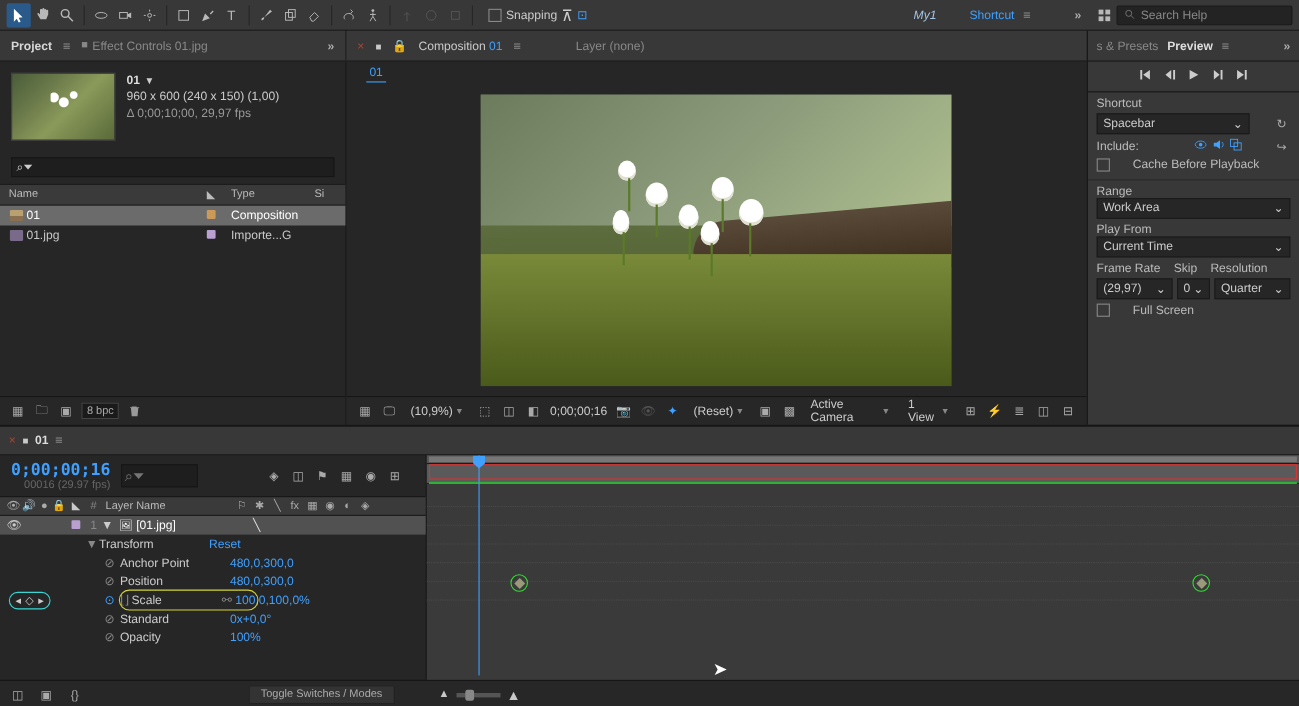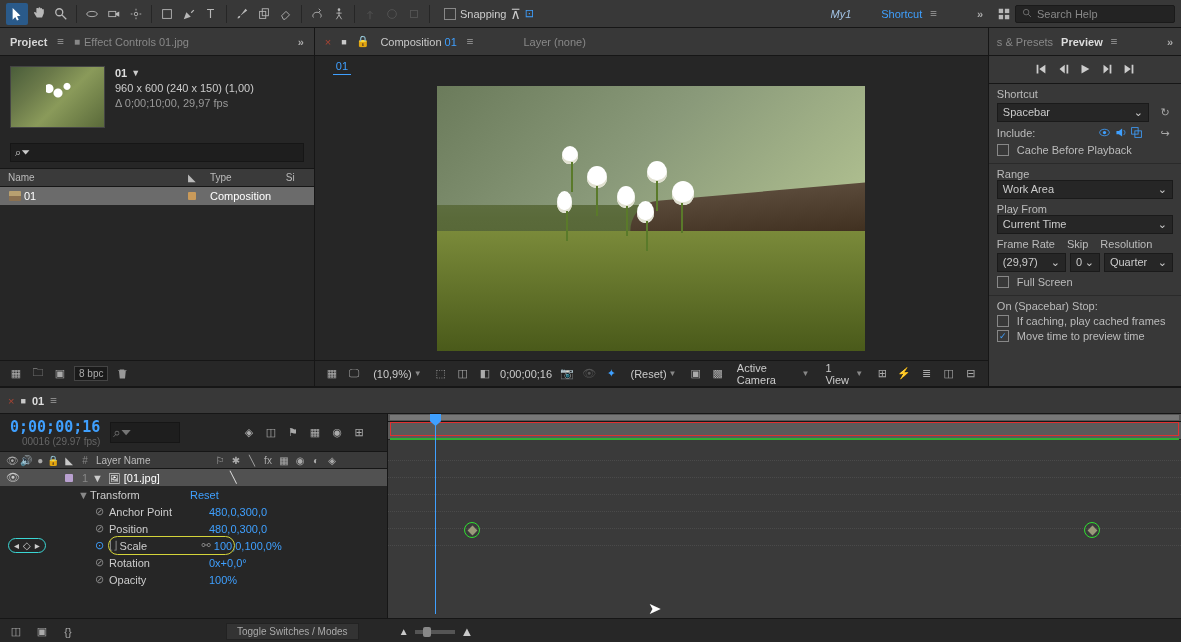--- a/index.html
+++ b/index.html
@@ -58,21 +58,21 @@
 .mini-icon { width: 16px; height: 16px; display:inline-flex; align-items:center; justify-content:center; color:#aaa;}
 .dd { display:flex; align-items:center; gap:2px; padding: 0 4px;}
 .dd .caret { font-size:8px; color:#888;}
 .right { width: 200px; background: #383838; display: flex; flex-direction: column; border-left: 1px solid #161616; }
 .r-tabs { height: 28px; display:flex; align-items:center; padding:0 8px; border-bottom:1px solid #161616; gap:8px;}
 .r-tabs .dim { color:#888;}
 .r-tabs .act { color:#ddd; font-weight:600;}
 .play-ctrl { height:28px; display:flex; align-items:center; justify-content:center; gap:8px; border-bottom:1px solid #161616;}
 .play-ctrl svg { width:14px; height:14px; fill:#ccc;}
 .r-section { padding: 4px 8px; font-size:11px; color:#bbb;}
-.r-field { display:flex; align-items:center; gap:8px; margin:3px 0;}
+.r-field { display:flex; align-items:center; gap:21px; margin:3px 0;}
 .r-select { background:#262626; border:1px solid #1a1a1a; color:#ccc; padding:2px 5px; font-size:11px; flex:1; display:flex; justify-content:space-between;}
 .r-cb { width:12px; height:12px; border:1px solid #888; display:inline-flex; align-items:center; justify-content:center; font-size:9px; color:#3fa0ff;}
 .r-icons-row { display:flex; gap:3px; margin-left:auto;}
 .r-icons-row svg { width:13px; height:13px; fill:#3fa0ff;}
 .triple { display:flex; gap:4px;}
 .triple .r-select { flex:1; min-width:0;}
 .timeline { height: 256px; background: #262626; border-top: 2px solid #161616; }
 .tl-tabs { height:26px; background:#383838; display:flex; align-items:center; padding:0 8px; border-bottom:1px solid #161616; gap:6px;}
 .tl-main { display:flex; height: 204px;}
 .tl-left { width:388px; border-right:1px solid #161616;}
@@ -284,20 +284,28 @@
     </div>
     <div id="proj-rows">
         <div class="proj-row sel">
           <span class="icn">
             <span class="comp-icon"></span>
           </span>
           <span class="nm">01</span>
           <span class="tg"><span class="color-tag" style="background:#c99a5a"></span></span>
           <span>Composition</span>
         </div>
+        <div class="proj-row">
+          <span class="icn">
+            <span class="folder-icon"></span>
+          </span>
+          <span class="nm">01.jpg</span>
+          <span class="tg"><span class="color-tag" style="background:#b9a0d0"></span></span>
+          <span>Importe...G</span>
+        </div>
       </div>
     <div class="proj-bottom">
       <span class="mini-icon">▦</span>
       <span class="mini-icon">🗀</span>
       <span class="mini-icon">▣</span>
       <span class="bpc">8 bpc</span>
       <span class="mini-icon">
           <svg viewBox="0 0 16 16" width="12" height="12">
             <path d="M5 3V2h6v1h3v1h-1l-1 10H5L4 4H3V3z" fill="#999"></path>
           </svg>
@@ -454,31 +462,20 @@
         <div class="r-select">
             <span>Quarter</span>
             <span>⌄</span>
           </div>
       </div>
       <div class="r-field" style="margin-top:4px;">
         <span class="r-cb"></span>
         <span>Full Screen</span>
       </div>
     </div>
-    <div class="r-section" style="border-top:1px solid #2a2a2a;">
-      <div>On (Spacebar) Stop:</div>
-      <div class="r-field">
-        <span class="r-cb"></span>
-        <span>If caching, play cached frames</span>
-      </div>
-      <div class="r-field">
-        <span class="r-cb">✓</span>
-        <span>Move time to preview time</span>
-      </div>
-    </div>
   </div>
 </div>
 
 <div class="timeline">
   <div class="tl-tabs">
     <span style="color:#a43">×</span>
     <span style="font-size:9px">■</span>
     <span style="color:#ddd; font-weight:600;">01</span>
     <span class="menu-eq">≡</span>
   </div>
@@ -564,21 +561,21 @@
             <span>▸</span>
           </span>
         <span class="stopwatch" style="color:#3fa0ff;">⊙</span>
         <span style="color:#888; margin-right:2px;">⌊⌋</span>
         <span class="nm" style="width:82px;">Scale</span>
         <span style="color:#888; margin-right:3px;">⚯</span>
         <span class="val">100,0,100,0%</span>
       </div>
       <div class="tl-prop">
         <span class="stopwatch">⊘</span>
-        <span class="nm">Rotation</span>
+        <span class="nm">Standard</span>
         <span class="val">0x+0,0°</span>
       </div>
       <div class="tl-prop">
         <span class="stopwatch">⊘</span>
         <span class="nm">Opacity</span>
         <span class="val">100%</span>
       </div>
     </div>
     <div class="tl-right">
       <div class="work-area">

